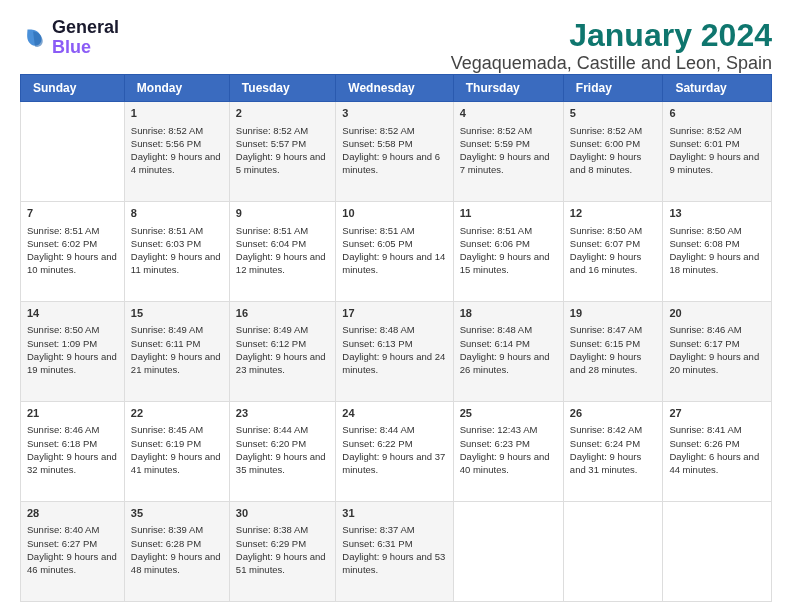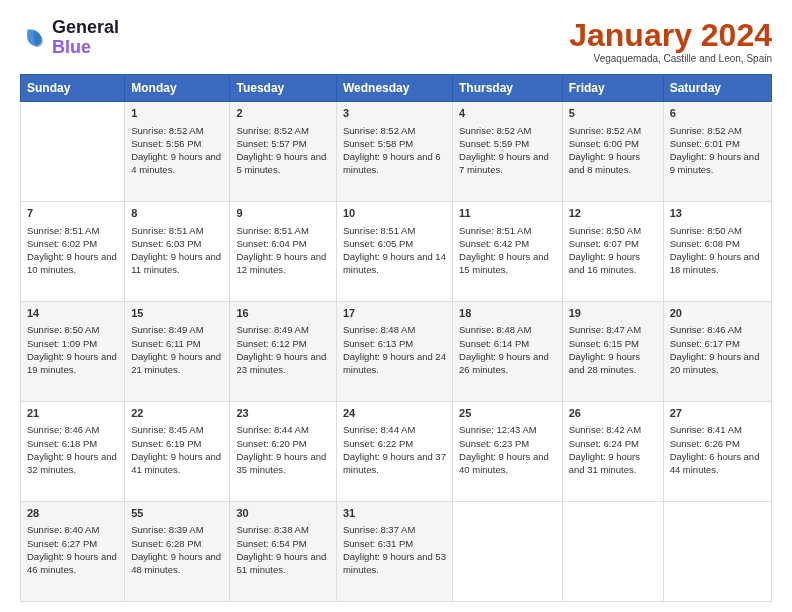--- a/index.html
+++ b/index.html
@@ -14,21 +14,20 @@
       width: 792px;
       height: 612px;
       padding: 18px 20px 10px 20px;
       display: flex;
       flex-direction: column;
     }
     .header {
       display: flex;
       justify-content: space-between;
       align-items: flex-start;
-      margin-bottom: 10px;
     }
     .logo {
       display: flex;
       align-items: center;
       gap: 4px;
     }
     .logo-text {
       font-size: 18px;
       font-weight: bold;
       color: #1a1a2e;
@@ -37,38 +36,38 @@
     .logo-icon {
       width: 28px;
       height: 28px;
     }
     .title-block {
       text-align: right;
     }
     .main-title {
       font-size: 32px;
       font-weight: bold;
-      color: #c2410c;
+      color: #0f766e;
       line-height: 1.1;
     }
     .subtitle {
-      font-size: 10px;
+      font-size: 18px;
       color: #444;
     }
     table {
       width: 100%;
       border-collapse: collapse;
       flex: 1;
     }
     thead tr {
       background-color: #3a6bbf;
       color: #fff;
     }
     thead th {
-      padding: 6px 6px;
+      padding: 6px 12px;
       font-size: 12px;
       font-weight: bold;
       text-align: left;
       border: 1px solid #2a5aaf;
     }
     tbody tr {
       vertical-align: top;
     }
     tbody tr:nth-child(odd) {
       background-color: #f5f5f5;
@@ -166,21 +165,21 @@
           <td><span class="day-num">9</span>
           <span>Sunrise: 8:51 AM</span><br>
           <span>Sunset: 6:04 PM</span><br>
           <span>Daylight: 9 hours and 12 minutes.</span></td>
           <td><span class="day-num">10</span>
           <span>Sunrise: 8:51 AM</span><br>
           <span>Sunset: 6:05 PM</span><br>
           <span>Daylight: 9 hours and 14 minutes.</span></td>
           <td><span class="day-num">11</span>
           <span>Sunrise: 8:51 AM</span><br>
-          <span>Sunset: 6:42 PM</span><br>
+          <span>Sunset: 6:06 PM</span><br>
           <span>Daylight: 9 hours and 15 minutes.</span></td>
           <td><span class="day-num">12</span>
           <span>Sunrise: 8:50 AM</span><br>
           <span>Sunset: 6:07 PM</span><br>
           <span>Daylight: 9 hours and 16 minutes.</span></td>
           <td><span class="day-num">13</span>
           <span>Sunrise: 8:50 AM</span><br>
           <span>Sunset: 6:08 PM</span><br>
           <span>Daylight: 9 hours and 18 minutes.</span></td>
         </tr>
@@ -242,27 +241,27 @@
           <td><span class="day-num">27</span>
           <span>Sunrise: 8:41 AM</span><br>
           <span>Sunset: 6:26 PM</span><br>
           <span>Daylight: 6 hours and 44 minutes.</span></td>
         </tr>
         <tr>
           <td><span class="day-num">28</span>
           <span>Sunrise: 8:40 AM</span><br>
           <span>Sunset: 6:27 PM</span><br>
           <span>Daylight: 9 hours and 46 minutes.</span></td>
-          <td><span class="day-num">55</span>
+          <td><span class="day-num">35</span>
           <span>Sunrise: 8:39 AM</span><br>
           <span>Sunset: 6:28 PM</span><br>
           <span>Daylight: 9 hours and 48 minutes.</span></td>
           <td><span class="day-num">30</span>
           <span>Sunrise: 8:38 AM</span><br>
-          <span>Sunset: 6:54 PM</span><br>
+          <span>Sunset: 6:29 PM</span><br>
           <span>Daylight: 9 hours and 51 minutes.</span></td>
           <td><span class="day-num">31</span>
           <span>Sunrise: 8:37 AM</span><br>
           <span>Sunset: 6:31 PM</span><br>
           <span>Daylight: 9 hours and 53 minutes.</span></td>
           <td class="empty-cell"></td>
           <td class="empty-cell"></td>
           <td class="empty-cell"></td>
         </tr>
       </tbody>

